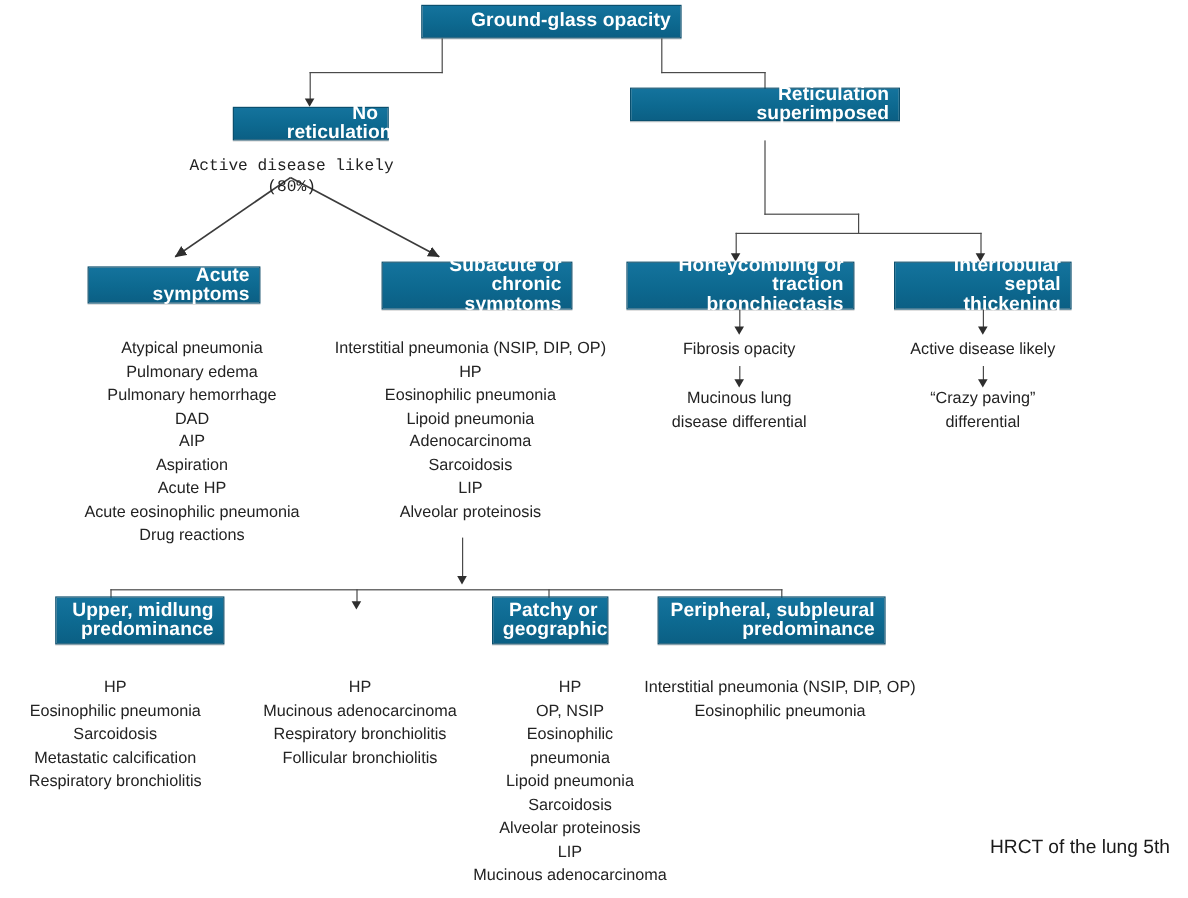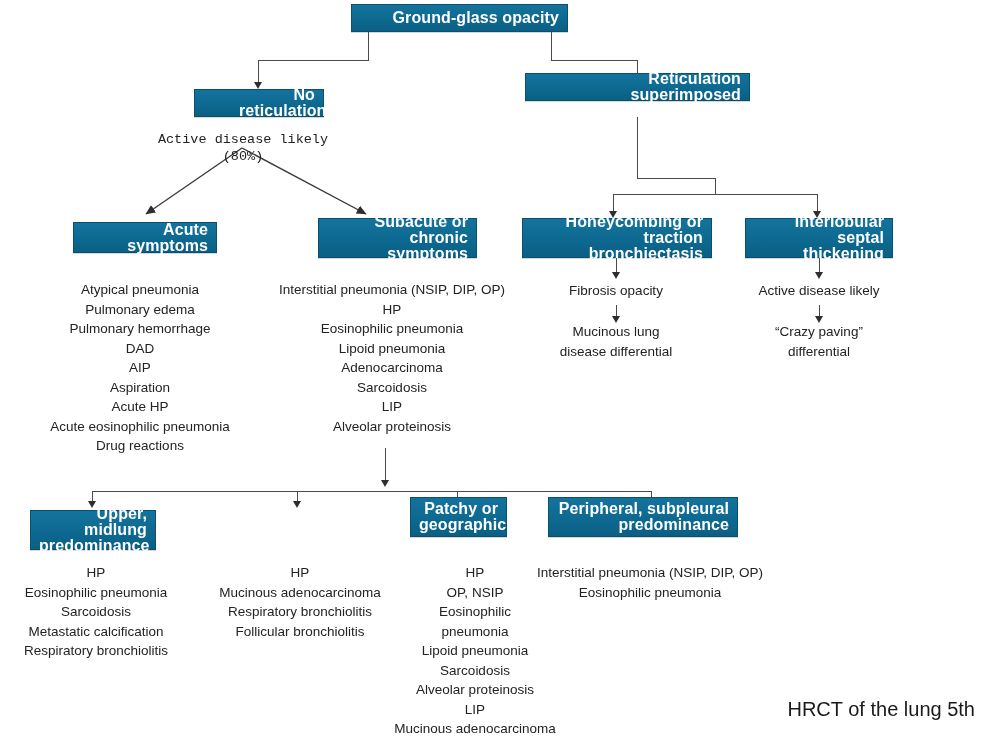--- a/index.html
+++ b/index.html
@@ -37,21 +37,21 @@
     position:absolute;
     font-size:13.5px;
     line-height:19.5px;
     text-align:center;
     color:#232323;
     white-space:pre-line;
   }
   .txt.one{line-height:17px;}
   .caption{
     position:absolute;
-    font-size:20px;
+    font-size:16px;
     color:#1a1a1a;
     text-align:right;
   }
 
   
   .ln{position:absolute;background:#4a4a4a;}
   .h{height:1.4px;}
   .v{width:1.4px;}
   .arrow{
     position:absolute;
@@ -123,21 +123,21 @@
   <div class="node" style="left:745px;top:218px;width:148px;height:40px;">
     <span>Interlobular
 septal thickening</span>
   </div>
 
   <div class="node" style="left:522px;top:218px;width:190px;height:40px;">
     <span>Honeycombing or
 traction bronchiectasis</span>
   </div>
 
-  <div class="txt" style="left:6px;top:280px;width:268px;">Atypical pneumonia
+  <div class="txt" style="left:26px;top:280px;width:268px;">Atypical pneumonia
 Pulmonary edema
 Pulmonary hemorrhage
 DAD
 AIP
 Aspiration
 Acute HP
 Acute eosinophilic pneumonia
 Drug reactions</div>
 
   <div class="txt" style="left:240px;top:280px;width:304px;">Interstitial pneumonia (NSIP, DIP, OP)
@@ -173,21 +173,21 @@
   <div class="ln h" style="left:92px;top:491px;width:560px;"></div>
   <div class="ln v" style="left:92px;top:491px;height:12px;"></div>
   <div class="ln v" style="left:297px;top:491px;height:12px;"></div>
   <div class="ln v" style="left:457px;top:491px;height:12px;"></div>
   <div class="ln v" style="left:651px;top:491px;height:12px;"></div>
   <div class="arrow" style="left:88px;top:501px;"></div>
   <div class="arrow" style="left:293px;top:501px;"></div>
   <div class="arrow" style="left:453px;top:501px;"></div>
   <div class="arrow" style="left:647px;top:501px;"></div>
 
-  <div class="node" style="left:30px;top:497px;width:126px;height:40px;margin-top:13px;">
+  <div class="node" style="left:46px;top:497px;width:141px;height:40px;">
     <span>Upper, midlung
 predominance</span>
   </div>
 
 
   <div class="node" style="left:410px;top:497px;width:97px;height:40px;">
     <span>Patchy or
 geographic</span>
   </div>
 

